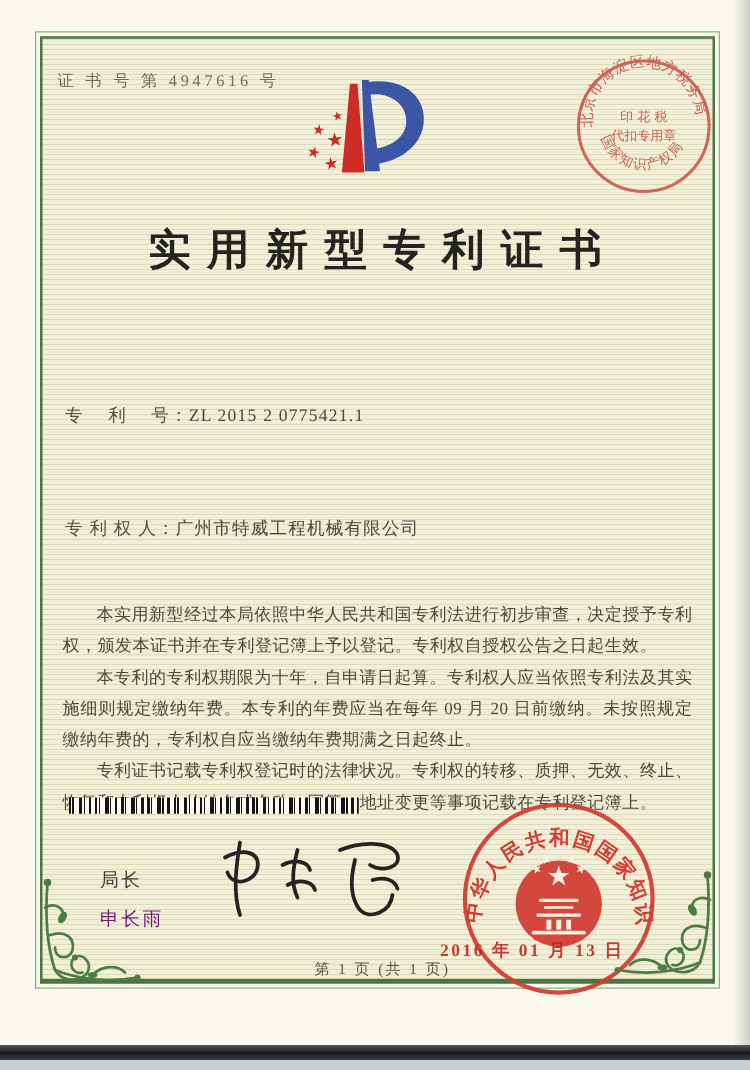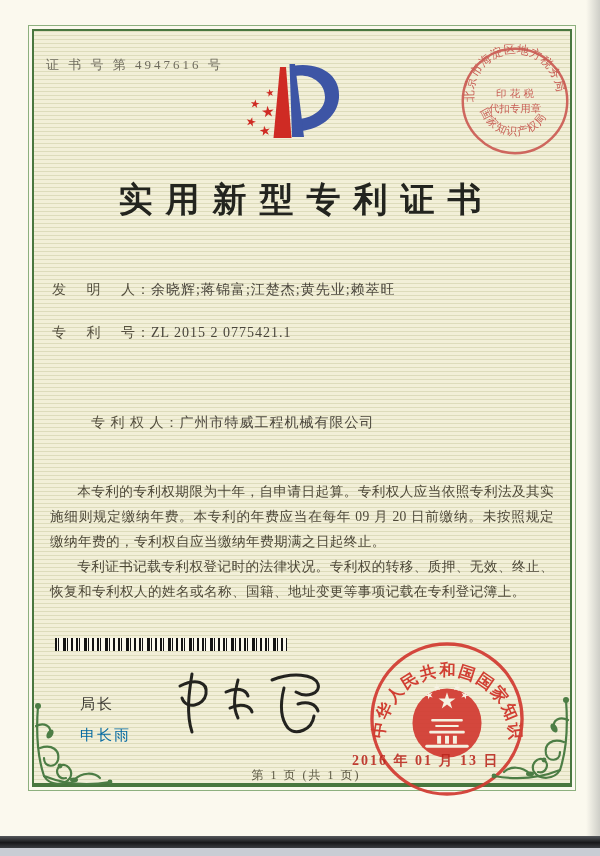--- a/index.html
+++ b/index.html
@@ -32,37 +32,37 @@
   .tax-stamp { position:absolute; left:458px; top:44px; width:114px; height:114px; opacity:0.85; }
 
   .title { position:absolute; left:0; top:146px; width:600px; text-align:center;
            font-size:34px; font-weight:bold; color:#23241f; letter-spacing:13px; text-indent:13px;margin-top:31px; }
 
   .field { position:absolute; left:52px; width:500px; font-size:14px; color:#4e4a3e;
            letter-spacing:1px; white-space:nowrap; }
   .field .lbl { color:#55503f; }
   .field .val { color:#4a463c; }
   #f0 { top:230px; } #f1 { top:281px; } #f2 { top:324px; }
-  #f3 { top:370px; } #f4 { top:414px;margin-left:39px; } #f5 { top:458px; }
+  #f3 { top:370px; } #f4 { top:414px; } #f5 { top:458px; }
 
   .body-text { position:absolute; left:50px; top:479px; width:504px; }
   .body-text p { font-size:13.6px; line-height:25px; color:#4d4838; text-indent:2em;
            letter-spacing:0.4px; text-align:justify; }
 
   .barcode { position:absolute; left:55px; top:638px; width:232px; height:13px;
            background:repeating-linear-gradient(90deg,
              #141414 0 2px, #fbf9ee 2px 3px,
              #141414 3px 4px, #fbf9ee 4px 8px,
              #141414 8px 11px, #fbf9ee 11px 12px,
              #141414 12px 13px, #fbf9ee 13px 16px,
              #141414 16px 18px, #fbf9ee 18px 21px); }
 
   .sig-title { position:absolute; left:80px; top:695px; font-size:15px; color:#3c3a33; letter-spacing:2px;
            font-family:Liberation Serif, serif; }
-  .sig-name  { position:absolute; left:80px; top:726px; font-size:15px; color:#0369a1; letter-spacing:2px;
+  .sig-name  { position:absolute; left:80px; top:726px; font-size:15px; color:#701a75; letter-spacing:2px;
            font-family:"Liberation Sans","DejaVu Sans",sans-serif;text-align:center; }
   .signature-svg { position:absolute; left:168px; top:664px; width:170px; height:82px; }
 
   .office-seal { position:absolute; left:368px; top:640px; width:158px; height:158px; opacity:0.93; }
   .seal-date { position:absolute; left:352px; top:752px; font-size:14px; font-weight:bold;
            color:rgba(186,38,28,0.88); letter-spacing:2px; white-space:nowrap; }
 
   .footer { position:absolute; left:0; top:767px; width:600px; text-align:center;
            font-size:12px; color:#57543f; letter-spacing:2px;padding-left:12px; }
 
@@ -113,31 +113,29 @@
     </text>
     <text font-size="11.5" fill="#c24740" letter-spacing="1" font-family="'DejaVu Sans',sans-serif">
       <textPath href="#taxBottom" startOffset="0">国家知识产权局</textPath>
     </text>
     <text x="60" y="56" text-anchor="middle" font-size="11" fill="#c24740" font-family="'DejaVu Sans',sans-serif">印 花 税</text>
     <text x="60" y="72" text-anchor="middle" font-size="11" fill="#c24740" font-family="'DejaVu Sans',sans-serif">代扣专用章</text>
   </svg>
 
   <div class="title">实用新型专利证书</div>
 
-  <div class="field" id="f1">
-    <span class="lbl">发　 明　 人：</span><span class="val">余晓辉;蒋锦富;江楚杰;黄先业;赖萃旺</span>
-  </div>
   <div class="field" id="f2">
     <span class="lbl">专　 利　 号：</span><span class="val">ZL 2015 2 0775421.1</span>
   </div>
   <div class="field" id="f4">
     <span class="lbl">专 利 权 人：</span><span class="val">广州市特威工程机械有限公司</span>
   </div>
 
   <div class="body-text">
+    <p>本实用新型经过本局依照中华人民共和国专利法进行初步审查，决定授予专利权，颁发本证书并在专利登记簿上予以登记。专利权自授权公告之日起生效。</p>
     <p>本专利的专利权期限为十年，自申请日起算。专利权人应当依照专利法及其实施细则规定缴纳年费。本专利的年费应当在每年 09 月 20 日前缴纳。未按照规定缴纳年费的，专利权自应当缴纳年费期满之日起终止。</p>
     <p>专利证书记载专利权登记时的法律状况。专利权的转移、质押、无效、终止、恢复和专利权人的姓名或名称、国籍、地址变更等事项记载在专利登记簿上。</p>
   </div>
 
   <div class="barcode"></div>
 
   <div class="sig-title">局长</div>
   <div class="sig-name">申长雨</div>
 
   <svg class="signature-svg" viewBox="0 0 170 82">

